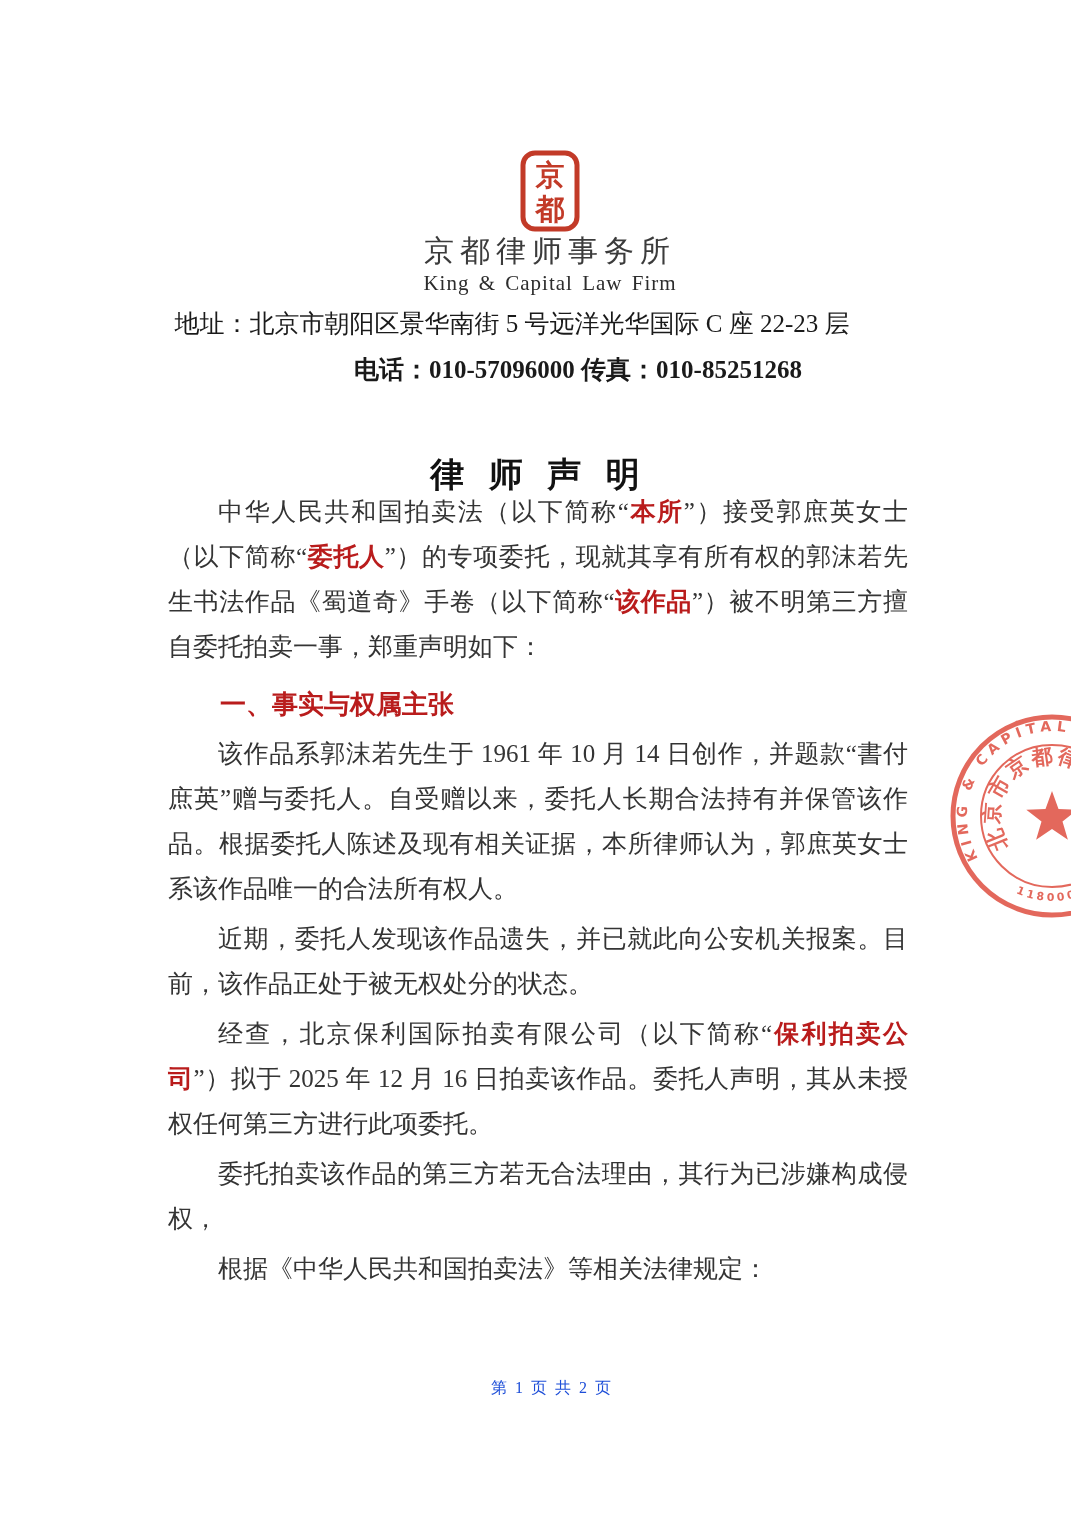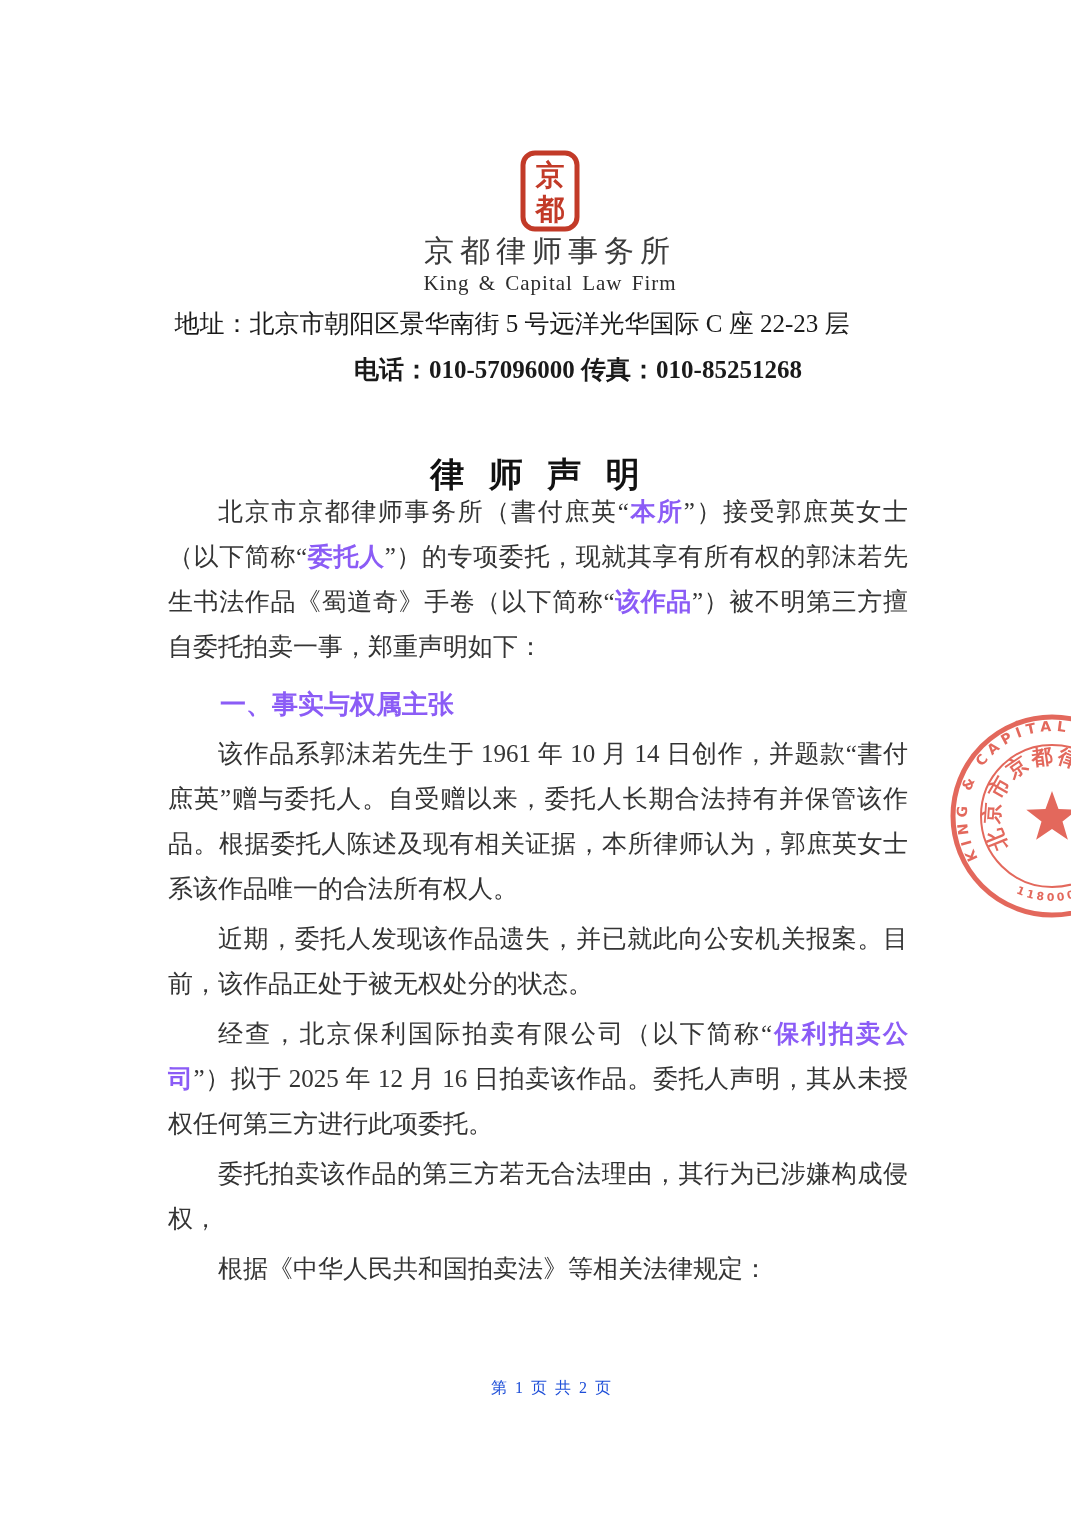--- a/index.html
+++ b/index.html
@@ -89,21 +89,21 @@
     margin: 0 0 5px 0;
     text-indent: 2em;
   }
   .doc-body h2.sec-heading {
     margin: 13px 0 4px 0;
     text-indent: 2em;
     font-size: 26px;
     font-weight: bold;
     color: #1c1c1c;
   }
-  .doc-body b { font-weight: bold; color: #8b5cf6; }
+  .doc-body b { font-weight: bold; color: #b91c1c; }
   
   .page-footer {
     position: absolute;
     top: 1378px;
     left: 552px;
     transform: translateX(-50%);
     white-space: nowrap;
     font-size: 16px;
     letter-spacing: 2px;
     color: #1d4ed8;
@@ -134,21 +134,21 @@
   </svg>
 
   <div class="firm-cn">京都律师事务所</div>
   <div class="firm-en">King &amp; Capital Law Firm</div>
   <div class="addr-line">地址：北京市朝阳区景华南街 5 号远洋光华国际 C 座 22-23 层</div>
   <div class="phone-line">电话：010-57096000 传真：010-85251268</div>
 
   <h1 class="doc-title">律 师 声 明</h1>
 
   <main class="doc-body" id="doc-body">
-      <p class="para"><span>北京市京都律师事务所（書付庶英“</span><b>本所</b><span>”）接受郭庶英女士（以下简称“</span><b>委托人</b><span>”）的专项委托，现就其享有所有权的郭沫若先生书法作品《蜀道奇》手卷（以下简称“</span><b>该作品</b><span>”）被不明第三方擅自委托拍卖一事，郑重声明如下：</span></p>
+      <p class="para"><span>中华人民共和国拍卖法（以下简称“</span><b>本所</b><span>”）接受郭庶英女士（以下简称“</span><b>委托人</b><span>”）的专项委托，现就其享有所有权的郭沫若先生书法作品《蜀道奇》手卷（以下简称“</span><b>该作品</b><span>”）被不明第三方擅自委托拍卖一事，郑重声明如下：</span></p>
       <h2 class="sec-heading"><b>一、事实与权属主张</b></h2>
       <p class="para"><span>该作品系郭沫若先生于 1961 年 10 月 14 日创作，并题款“書付庶英”赠与委托人。自受赠以来，委托人长期合法持有并保管该作品。根据委托人陈述及现有相关证据，本所律师认为，郭庶英女士系该作品唯一的合法所有权人。</span></p>
       <p class="para"><span>近期，委托人发现该作品遗失，并已就此向公安机关报案。目前，该作品正处于被无权处分的状态。</span></p>
       <p class="para"><span>经查，北京保利国际拍卖有限公司（以下简称“</span><b>保利拍卖公司</b><span>”）拟于 2025 年 12 月 16 日拍卖该作品。委托人声明，其从未授权任何第三方进行此项委托。</span></p>
       <p class="para"><span>委托拍卖该作品的第三方若无合法理由，其行为已涉嫌构成侵权，</span></p>
       <p class="para"><span>根据《中华人民共和国拍卖法》等相关法律规定：</span></p>
     </main>
 
   <footer class="page-footer">第 1 页 共 2 页</footer>
 

